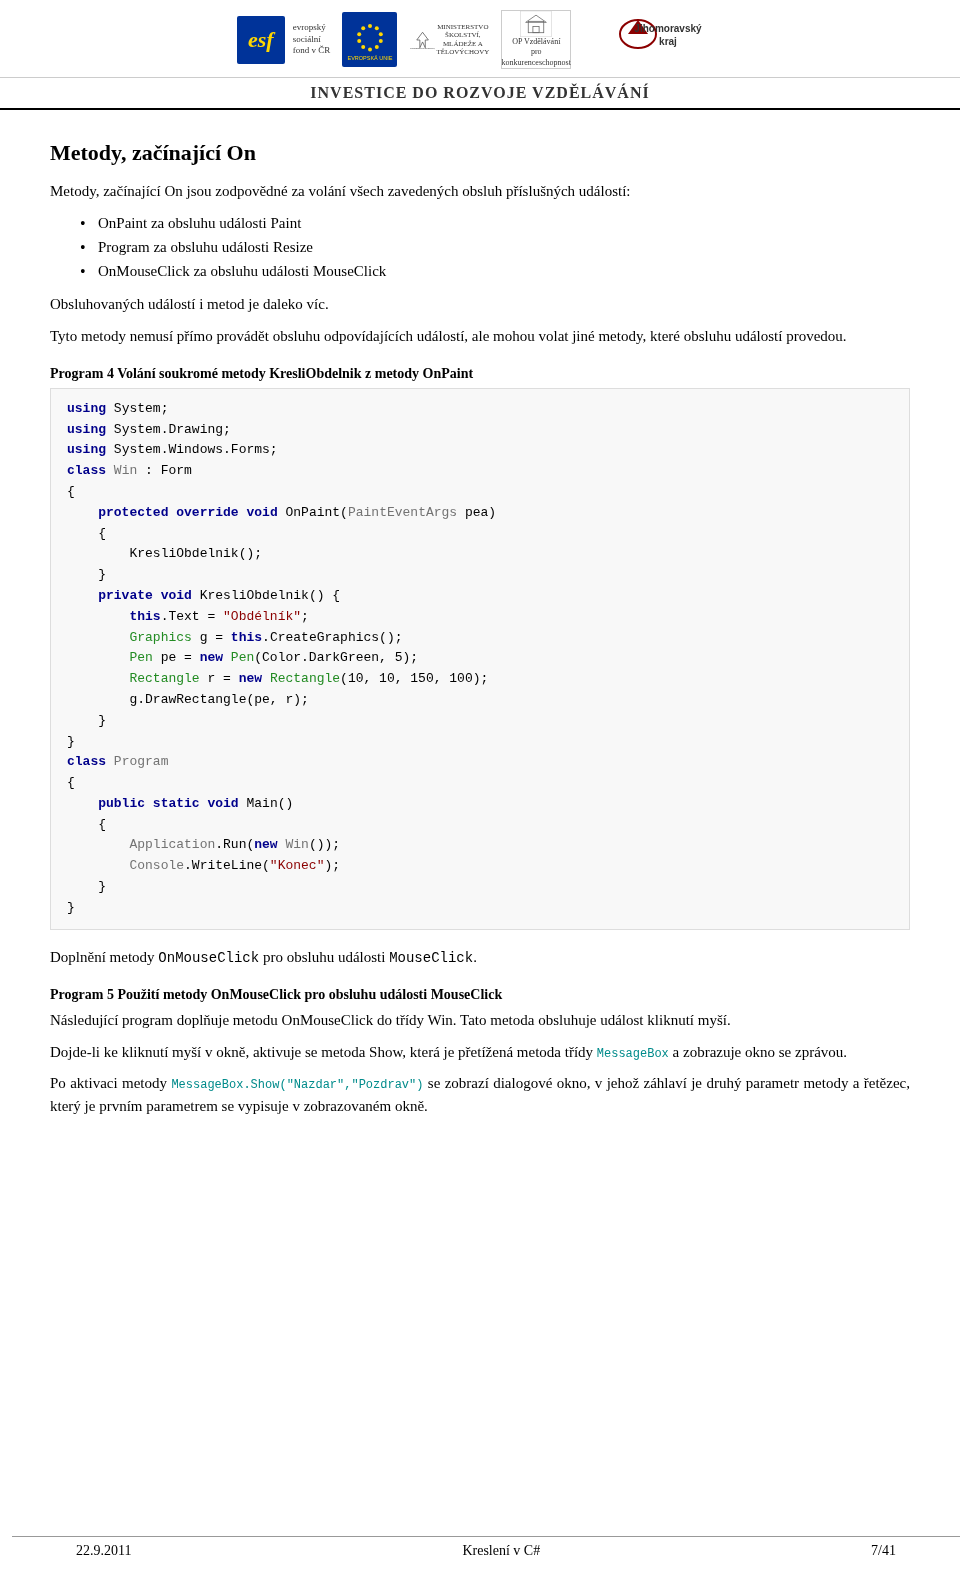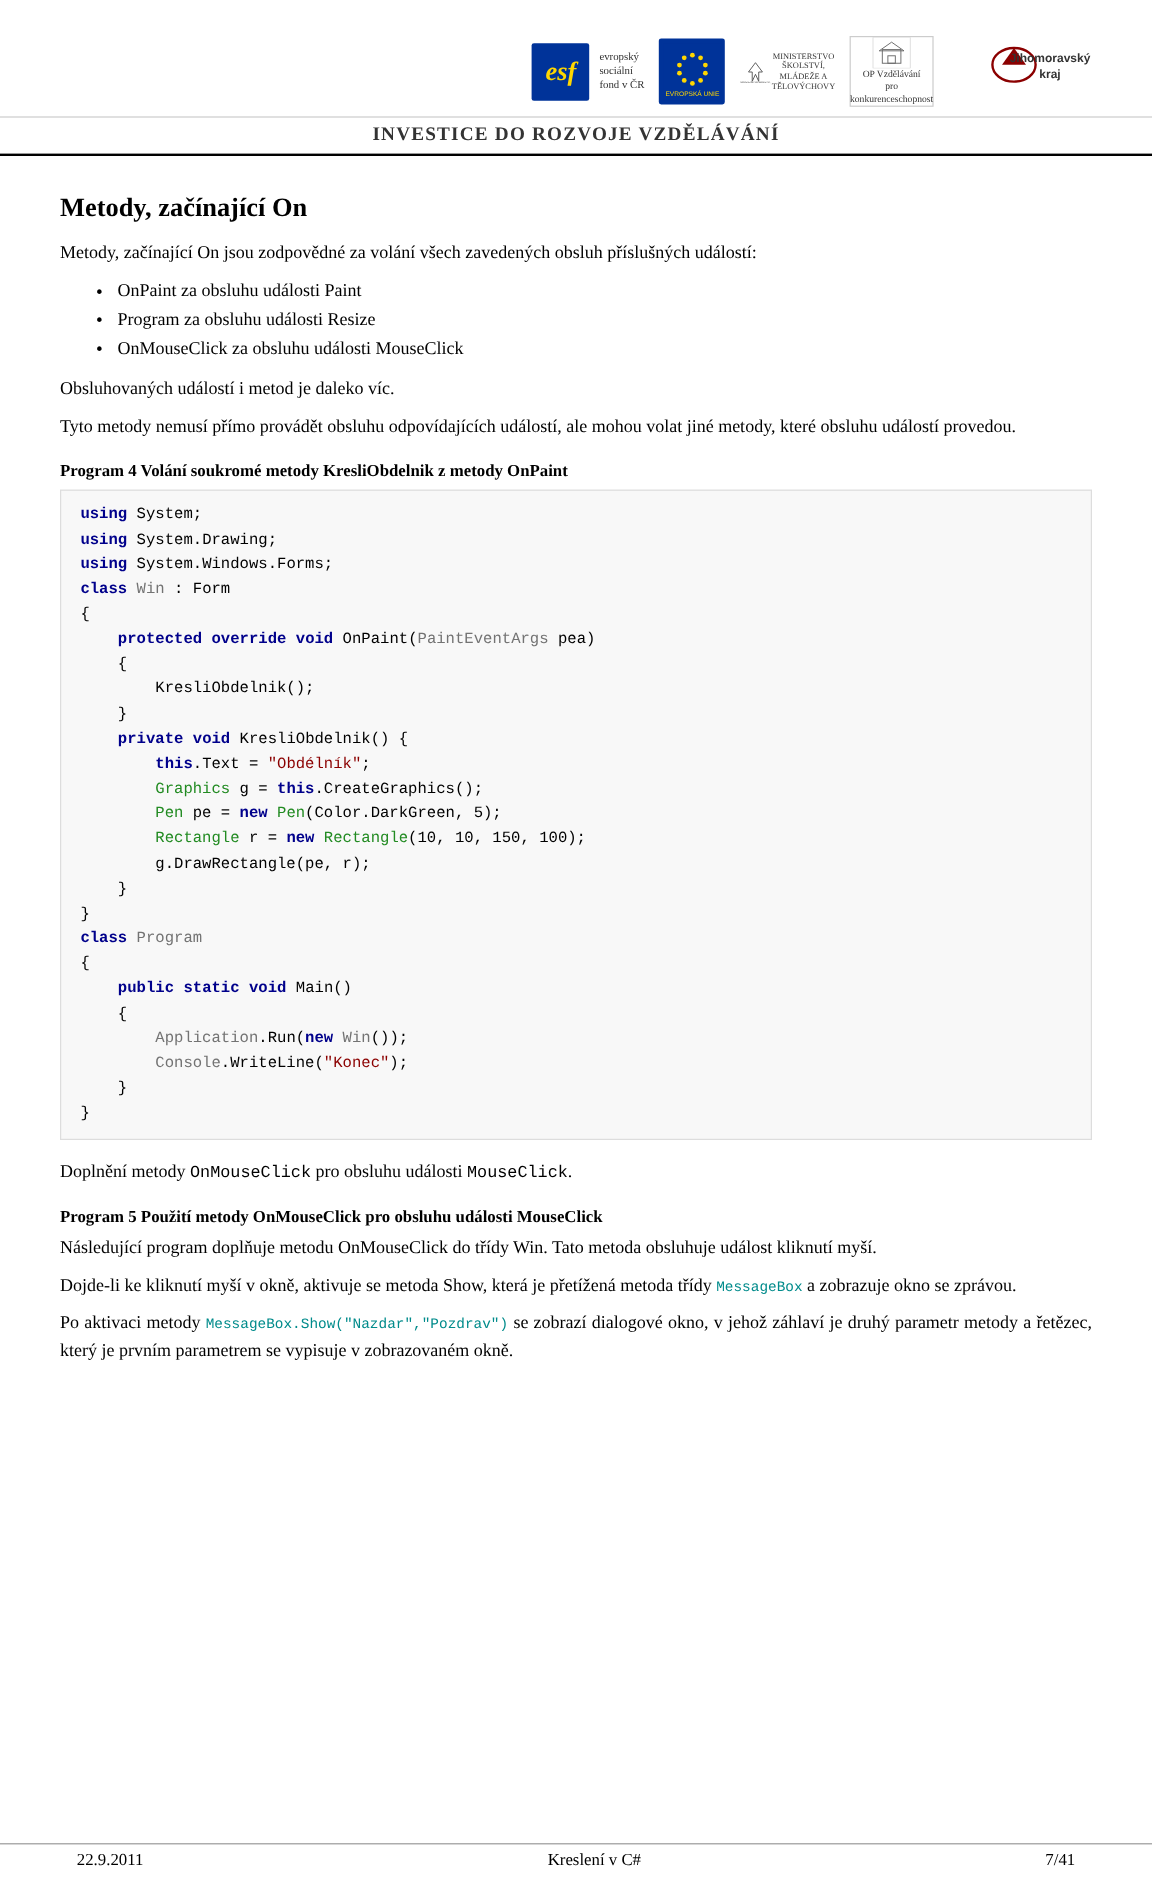--- a/index.html
+++ b/index.html
@@ -9,25 +9,24 @@
       font-size: 15px;
       color: #000;
       width: 960px;
       min-height: 1571px;
       position: relative;
     }
 
     .header {
       display: flex;
       align-items: center;
-      justify-content: flex-end;
+      justify-content: center;
       padding: 10px 30px 0 30px;
       border-bottom: 1px solid #ccc;
       padding-bottom: 8px;
-      margin-top: 20px;
     }
 
     .header-logos {
       display: flex;
       align-items: center;
       gap: 12px;
     }
 
     .logo-box {
       display: flex;
@@ -189,21 +188,21 @@
 
     .inline-code-colored {
       font-family: 'Courier New', Courier, monospace;
       font-size: 12px;
       color: #008B8B;
     }
 
     .footer {
       position: absolute;
       bottom: 12px;
-      left: 0;
+      left: 12px;
       right: 0;
       display: flex;
       justify-content: space-between;
       padding: 0 64px;
       font-size: 14px;
       color: #000;
       border-top: 1px solid #999;
       padding-top: 6px;
     }
   </style>

